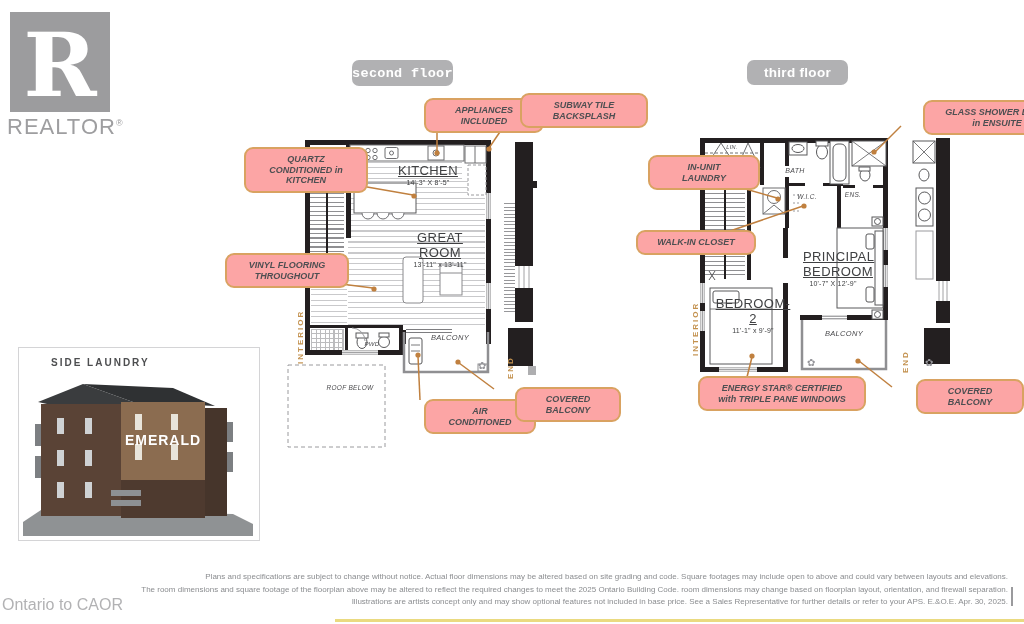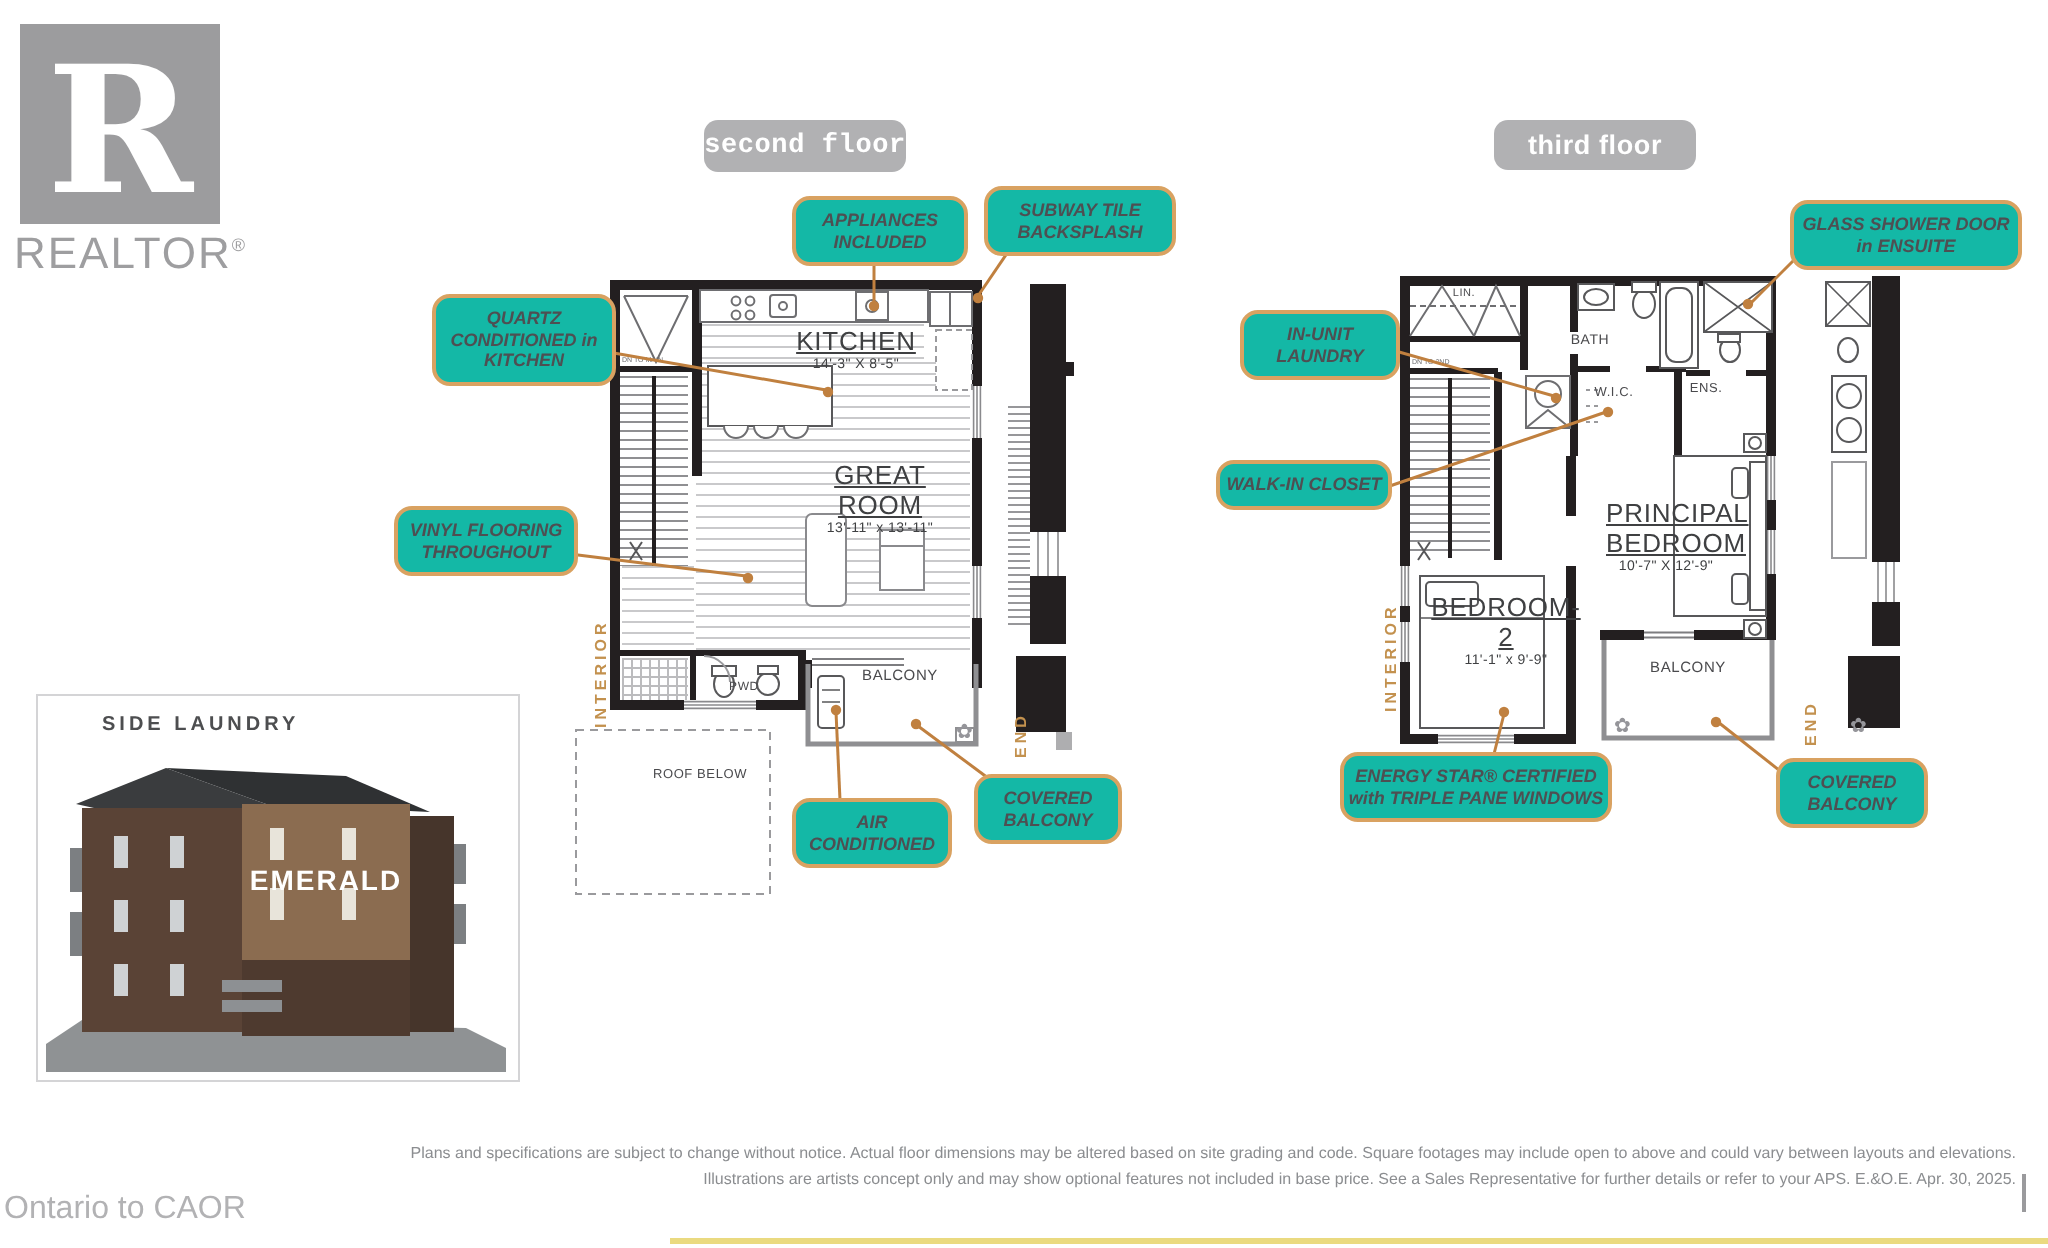--- a/index.html
+++ b/index.html
@@ -1,30 +1,30 @@
 <!DOCTYPE html>
 <html><head>
 <meta charset="utf-8">
 <style>
   html,body{margin:0;padding:0;}
   body{width:1024px;height:624px;position:relative;background:#ffffff;
        font-family:"Liberation Sans",sans-serif;overflow:hidden;}
   .abs{position:absolute;}
   
-  .callout{position:absolute;border:2px solid #d9a261;border-radius:9px;background:#14b8a6;
+  .callout{position:absolute;border:2px solid #d9a261;border-radius:9px;background:#fca5a5;
            color:#4e4f52;font-weight:bold;font-style:italic;font-size:9px;line-height:10.5px;
-           text-align:center;padding:5px 0;z-index:30;}
+           text-align:center;padding:5px 16px;z-index:30;margin-left:28px;}
   
   .pill{position:absolute;background:#b1b1b3;border-radius:7px;color:#fff;font-weight:bold;
         font-size:13.5px;letter-spacing:.3px;display:flex;align-items:center;justify-content:center;z-index:20;}
   
   .rlabel{position:absolute;text-align:center;color:#3f4042;z-index:12;}
   .rname{font-size:13px;letter-spacing:.4px;display:block;text-decoration:underline;}
   .rdims{font-size:7px;letter-spacing:.2px;display:block;margin-top:1px;white-space:nowrap;}
-  .small-label{font-size:6.5px;color:#4a4a4d;letter-spacing:.3px;}
+  .small-label{font-size:6.5px;color:#4a4a4d;letter-spacing:.3px;font-style:italic;}
   
   .vtext{position:absolute;writing-mode:vertical-rl;transform:rotate(180deg);color:#c3914e;
          font-size:8px;font-weight:bold;letter-spacing:2px;z-index:12;}
   
   .treads{position:absolute;background:repeating-linear-gradient(to bottom,#8f8f92 0 1px,transparent 1px 4.5px);z-index:5;}
   .planks{position:absolute;background:repeating-linear-gradient(to bottom,#c9c9cb 0 1px,transparent 1px 5.5px);z-index:2;}
   .hatch{position:absolute;background:repeating-linear-gradient(to bottom,#97979a 0 1px,transparent 1px 3.5px);z-index:5;}
   .tile{position:absolute;background:repeating-linear-gradient(to bottom,#bcbcbe 0 1px,transparent 1px 4.5px),
         repeating-linear-gradient(to right,#bcbcbe 0 1px,transparent 1px 4.5px);z-index:5;}
   .plan-svg{position:absolute;left:0;top:0;z-index:10;}
@@ -352,17 +352,18 @@
     <g fill="#8d9093">
       <rect x="88" y="118" width="30" height="6"></rect>
         <rect x="88" y="128" width="30" height="6"></rect>
     </g>
     <text x="140" y="73" text-anchor="middle" fill="#ffffff" font-size="14" font-weight="bold" letter-spacing="1" font-family="Liberation Sans, sans-serif">EMERALD</text>
   </svg>
 </div>
 
 <div class="disc">
   <div>Plans and specifications are subject to change without notice. Actual floor dimensions may be altered based on site grading and code. Square footages may include open to above and could vary between layouts and elevations.</div>
+  <div>The room dimensions and square footage of the floorplan above may be altered to reflect the required changes to meet the 2025 Ontario Building Code. room dimensions may change based on floorplan layout, orientation, and firewall separation.</div>
   <div>Illustrations are artists concept only and may show optional features not included in base price. See a Sales Representative for further details or refer to your APS. E.&amp;O.E. Apr. 30, 2025.</div>
 </div>
 <div class="abs" style="left:1011px;top:587px;width:2px;height:19px;background:#9a9a9d;z-index:6;"></div>
 <div class="licensed">Ontario to CAOR</div>
 <div class="abs" style="left:335px;top:619px;width:689px;height:3px;background:#e6d36a;opacity:.85;z-index:6;"></div>
 
 </body></html>

